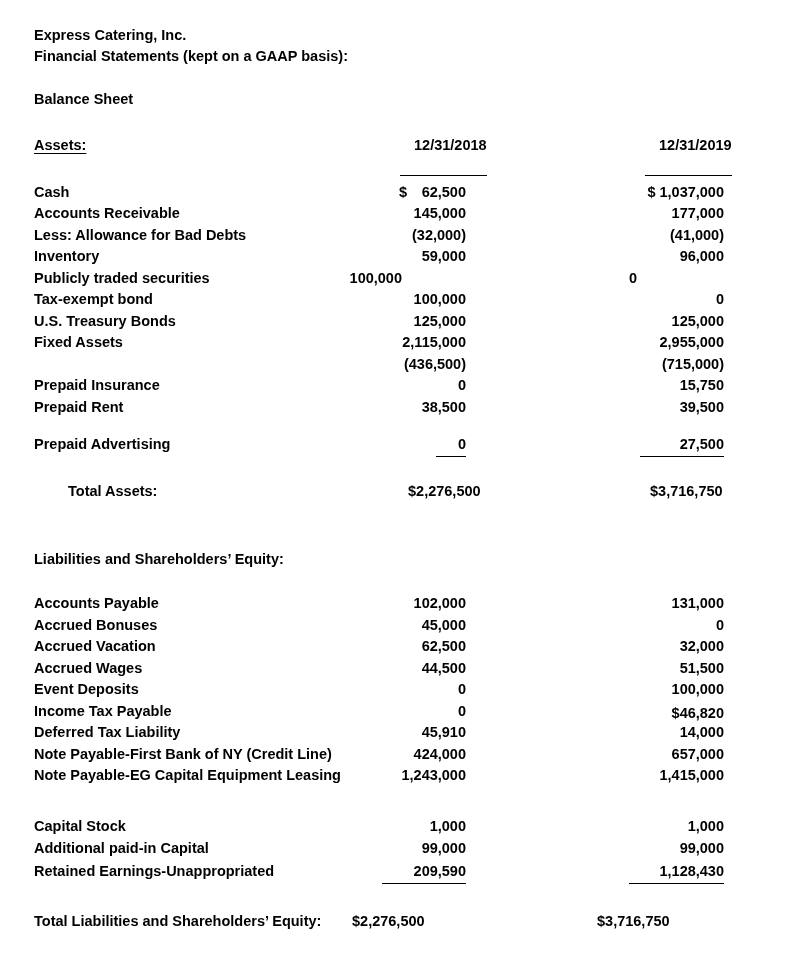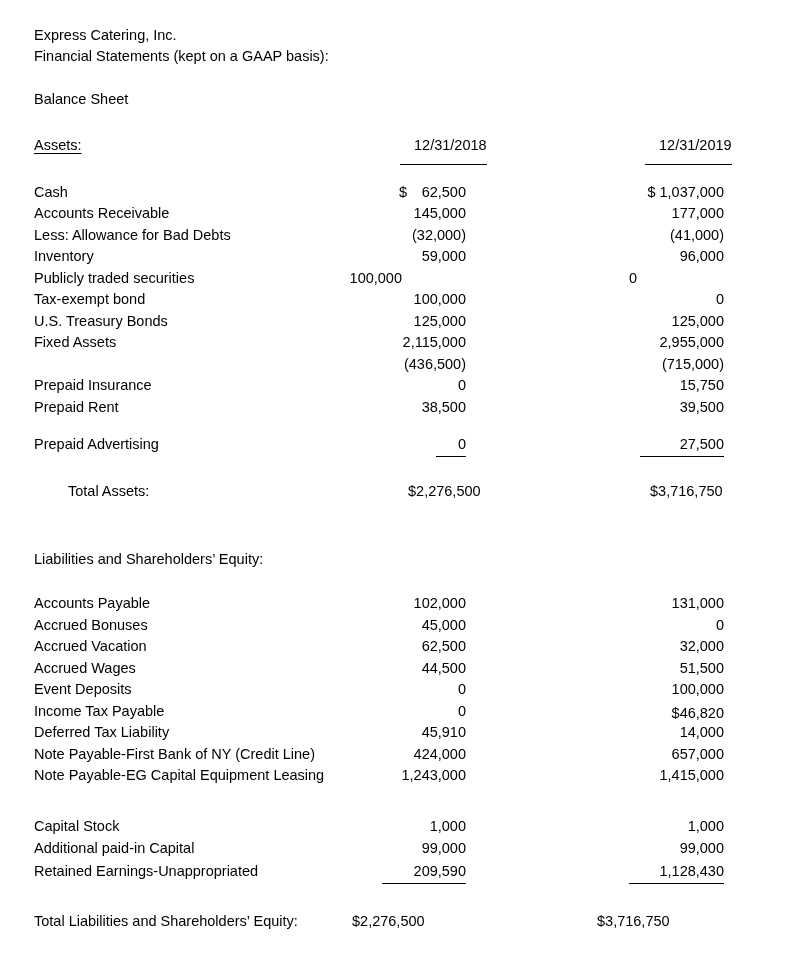--- a/index.html
+++ b/index.html
@@ -13,20 +13,21 @@
     font-family: "Liberation Sans", sans-serif;
     color: #000000;
     font-size: 14.5px;
     -webkit-font-smoothing: antialiased;
   }
   .page {
     position: relative;
     width: 766px;
     height: 972px;
     overflow: hidden;
+    font-weight: bold;
   }
 
   
   .t {
     position: absolute;
     white-space: nowrap;
     line-height: 21px;
   }
   .label {
     left: 34px;
@@ -51,21 +52,21 @@
     text-underline-offset: 3px;
   }
 
   
   .datehead {
     position: absolute;
     white-space: nowrap;
     line-height: 21px;
     border-bottom: 1.6px solid #000;
     padding-left: 14px;
-    padding-bottom: 8px;
+    padding-bottom: 19px;
   }
 
   
   .ruled {
     border-bottom: 1.6px solid #000;
     padding-left: 22px;
     padding-bottom: 1px;
   }
 
   .dollar-sign {

